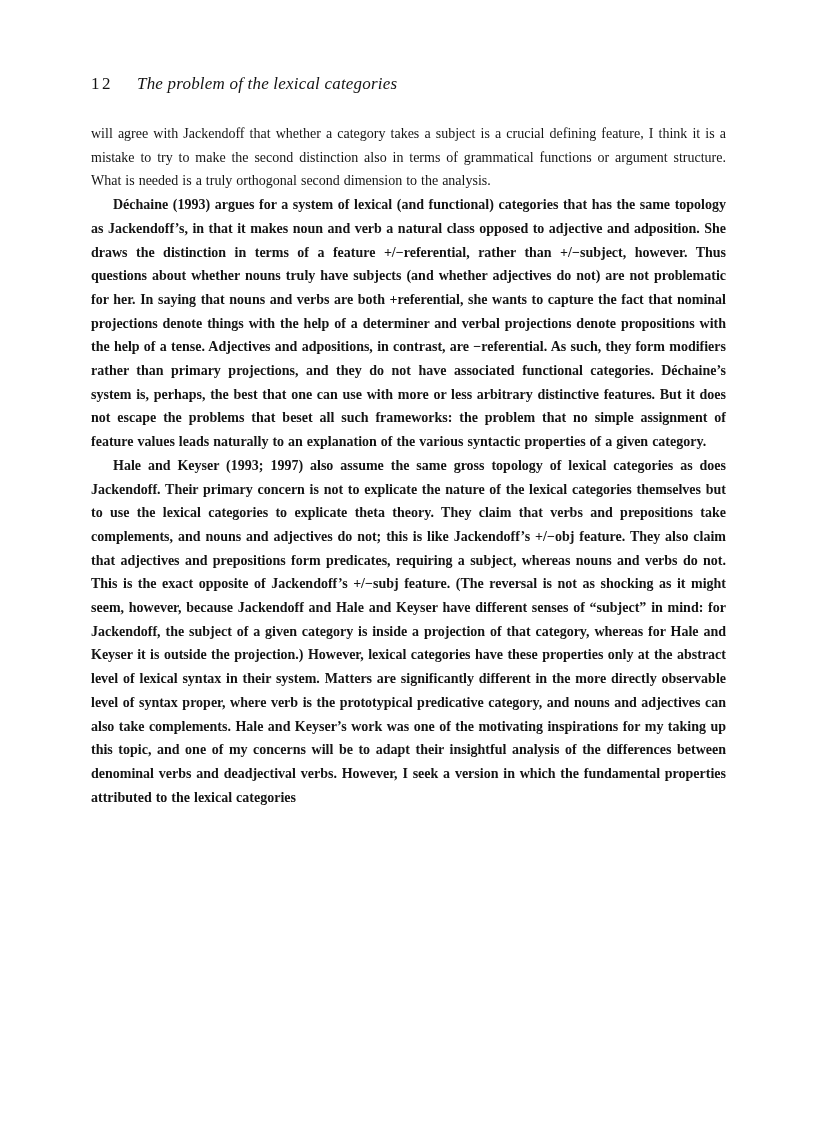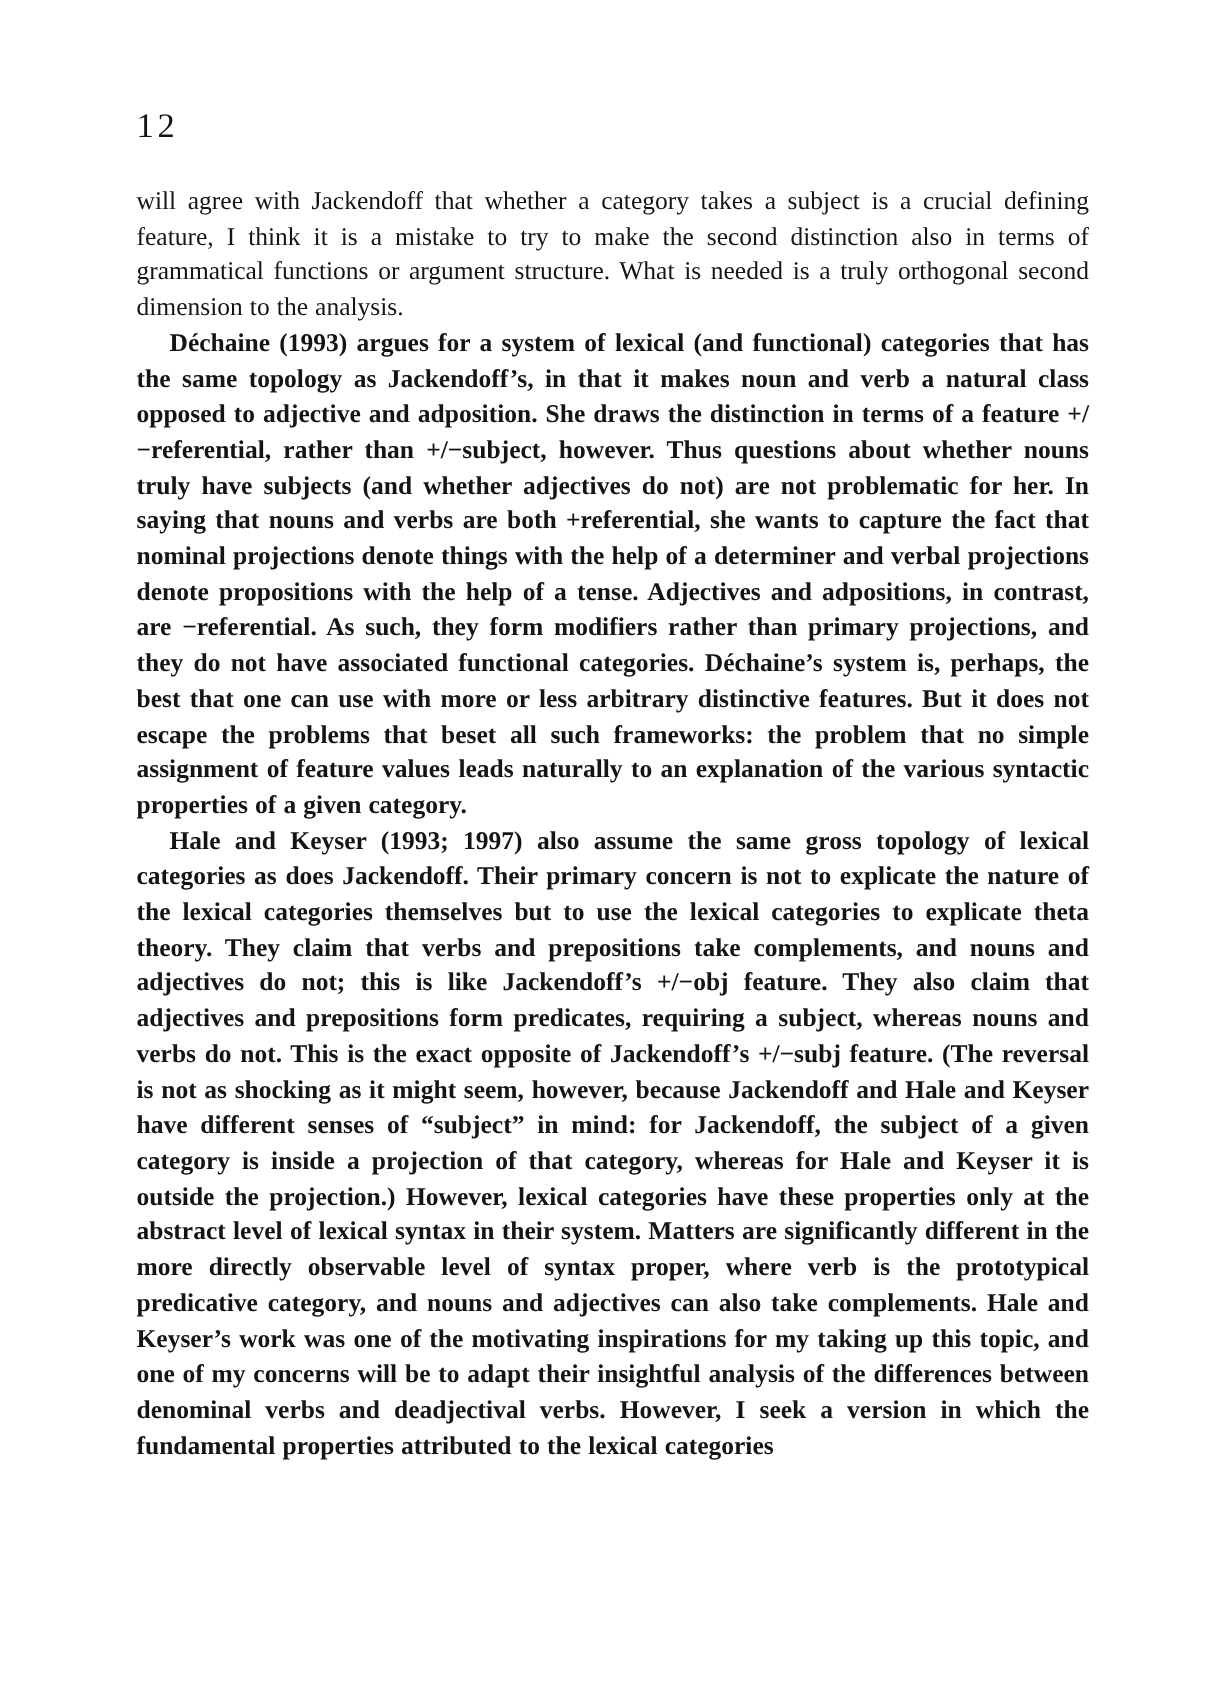--- a/index.html
+++ b/index.html
@@ -13,52 +13,53 @@
   }
   .page {
     width: 816px;
     height: 1123px;
     padding: 72px 90px 0 91px;
     background: #ffffff;
   }
   .page-header {
     display: flex;
     align-items: center;
-    font-size: 23px;
+    font-size: 17px;
     line-height: 23px;
     margin-bottom: 27px;
     white-space: nowrap;
   }
   .page-number {
     letter-spacing: 2.5px;
     margin-right: 24px;
     font-variant-numeric: oldstyle-nums;
   }
   .running-head {
     font-style: italic;
     letter-spacing: 0.2px;
   }
   .body-text p {
-    font-size: 17px;
+    font-size: 14px;
     line-height: 23.7px;
     text-align: justify;
     word-spacing: 0.5px;
   }
   .body-text p.indent {
     text-indent: 22px;
     font-weight: bold;
   }
 </style>
 </head>
 <body>
 
 <div class="page">
 
   <header class="page-header">
     <span class="page-number">12</span>
+    <span class="running-head">The problem of the lexical categories</span>
   </header>
 
   <main class="body-text">
     <p>will agree with Jackendoff that whether a category takes a subject is a crucial defining feature, I think it is a mistake to try to make the second distinction also in terms of grammatical functions or argument structure. What is needed is a truly orthogonal second dimension to the analysis.</p>
     <p class="indent">Déchaine (1993) argues for a system of lexical (and functional) categories that has the same topology as Jackendoff’s, in that it makes noun and verb a natural class opposed to adjective and adposition. She draws the distinction in terms of a feature +/−referential, rather than +/−subject, however. Thus questions about whether nouns truly have subjects (and whether adjectives do not) are not problematic for her. In saying that nouns and verbs are both +referential, she wants to capture the fact that nominal projections denote things with the help of a determiner and verbal projections denote propositions with the help of a tense. Adjectives and adpositions, in contrast, are −referential. As such, they form modifiers rather than primary projections, and they do not have associated functional categories. Déchaine’s system is, perhaps, the best that one can use with more or less arbitrary distinctive features. But it does not escape the problems that beset all such frameworks: the problem that no simple assignment of feature values leads naturally to an explanation of the various syntactic properties of a given category.</p>
     <p class="indent">Hale and Keyser (1993; 1997) also assume the same gross topology of lexical categories as does Jackendoff. Their primary concern is not to explicate the nature of the lexical categories themselves but to use the lexical categories to explicate theta theory. They claim that verbs and prepositions take complements, and nouns and adjectives do not; this is like Jackendoff’s +/−obj feature. They also claim that adjectives and prepositions form predicates, requiring a subject, whereas nouns and verbs do not. This is the exact opposite of Jackendoff’s +/−subj feature. (The reversal is not as shocking as it might seem, however, because Jackendoff and Hale and Keyser have different senses of “subject” in mind: for Jackendoff, the subject of a given category is inside a projection of that category, whereas for Hale and Keyser it is outside the projection.) However, lexical categories have these properties only at the abstract level of lexical syntax in their system. Matters are significantly different in the more directly observable level of syntax proper, where verb is the prototypical predicative category, and nouns and adjectives can also take complements. Hale and Keyser’s work was one of the motivating inspirations for my taking up this topic, and one of my concerns will be to adapt their insightful analysis of the differences between denominal verbs and deadjectival verbs. However, I seek a version in which the fundamental properties attributed to the lexical categories</p>
   </main>
 
 </div>
 

